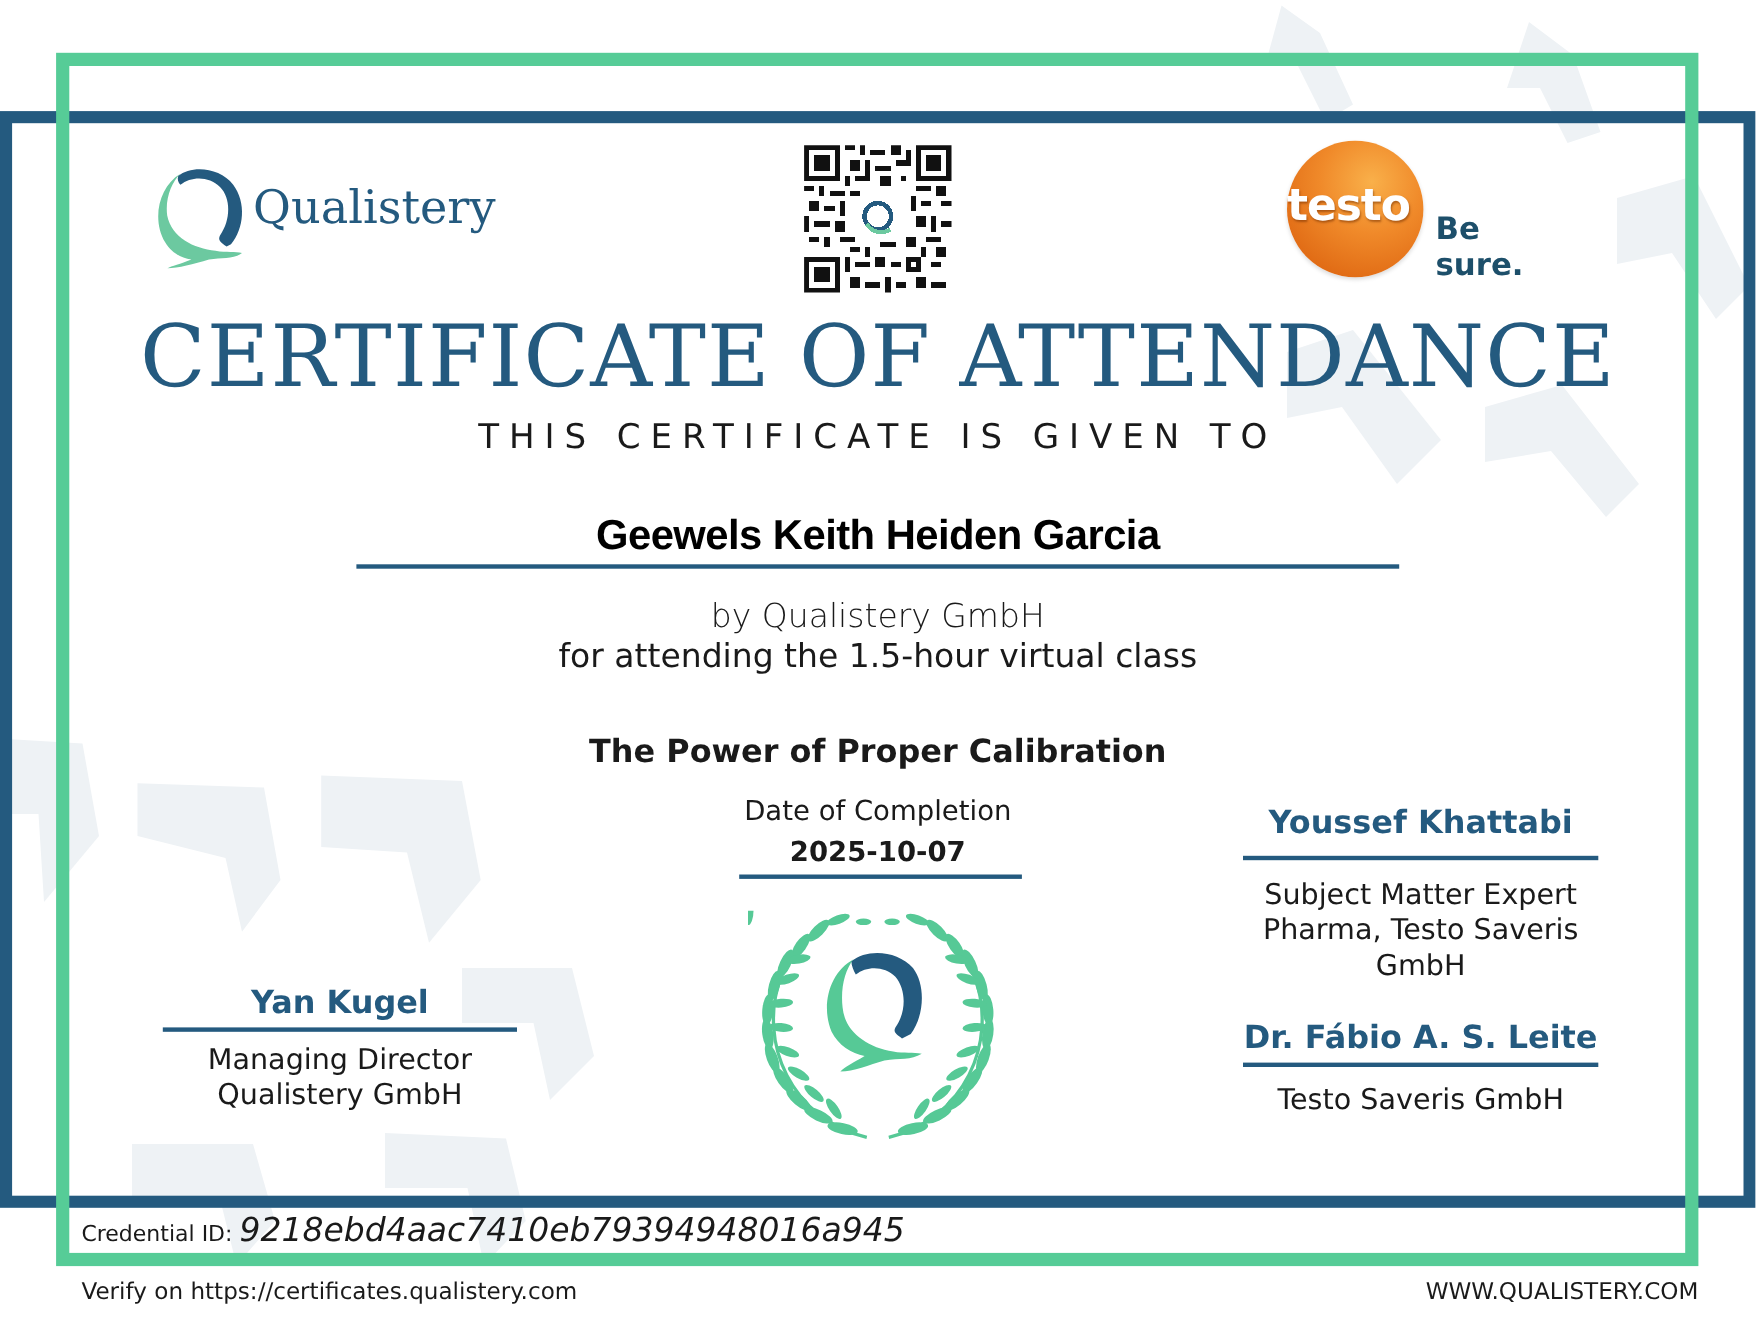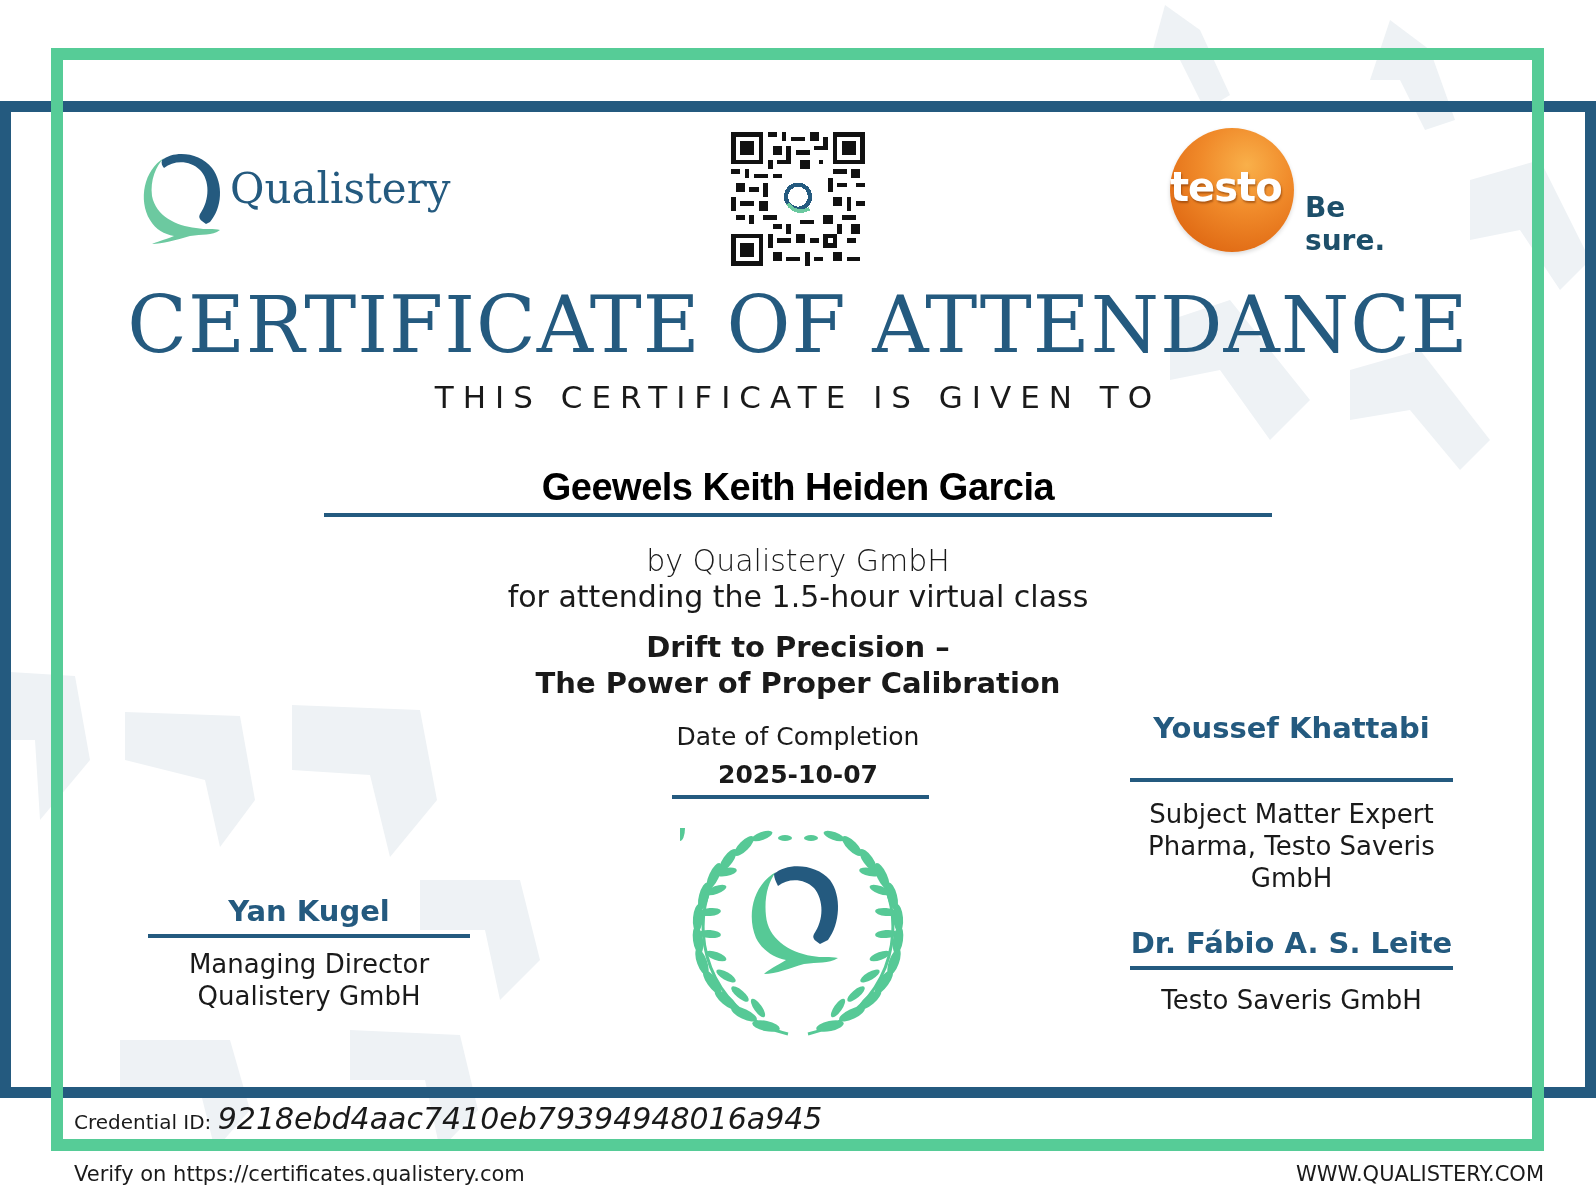--- a/index.html
+++ b/index.html
@@ -53,21 +53,21 @@
 
   .seal { left: 680px; top: 828px; width: 236px; height: 214px; }
 
   .sig-name { font-family: "DejaVu Sans", sans-serif; font-weight: bold; color: #245a7f; font-size: 29px; text-align: center; }
   .sig-role { font-family: "DejaVu Sans", sans-serif; color: #1a1a1a; font-size: 26px; text-align: center; line-height: 32px; }
 
   .yan-name { left: 148px; width: 322px; top: 894px; }
   .rule-yan { left: 148px; top: 934px; width: 322px; }
   .yan-role { left: 118px; width: 382px; top: 948px; }
 
-  .yk-name { left: 1130px; width: 323px; top: 711px; }
+  .yk-name { left: 1130px; width: 323px; top: 730px; }
   .rule-yk { left: 1130px; top: 778px; width: 323px; }
   .yk-role { left: 1110px; width: 363px; top: 798px; }
 
   .fl-name { left: 1100px; width: 383px; top: 926px; }
   .rule-fl { left: 1130px; top: 966px; width: 323px; }
   .fl-role { left: 1060px; width: 463px; top: 984px; }
 
   .cred { left: 74px; top: 1101px; font-family: "DejaVu Sans", sans-serif; color: #1a1a1a; white-space: nowrap; }
   .cred-label { font-size: 20px; }
   .cred-id { font-size: 30px; letter-spacing: 0px; font-style: italic; }
@@ -181,21 +181,20 @@
   <div class="abs besure">Be sure.</div>
 
   <div class="abs title">CERTIFICATE OF ATTENDANCE</div>
   <div class="abs subtitle">THIS CERTIFICATE IS GIVEN TO</div>
 
   <div class="abs recipient">Geewels Keith Heiden Garcia</div>
   <div class="rule rule-name"></div>
 
   <div class="abs line by">by Qualistery GmbH</div>
   <div class="abs line for">for attending the 1.5-hour virtual class</div>
-  <div class="abs line course1">Drift to Precision –</div>
   <div class="abs line course2">The Power of Proper Calibration</div>
 
   <div class="abs line date-label">Date of Completion</div>
   <div class="abs line date-value">2025-10-07</div>
   <div class="rule rule-date"></div>
 
   <svg class="abs seal" viewBox="0 0 236 214" xmlns="http://www.w3.org/2000/svg">
     <g fill="#56c996">
 
       <g id="leafL">

